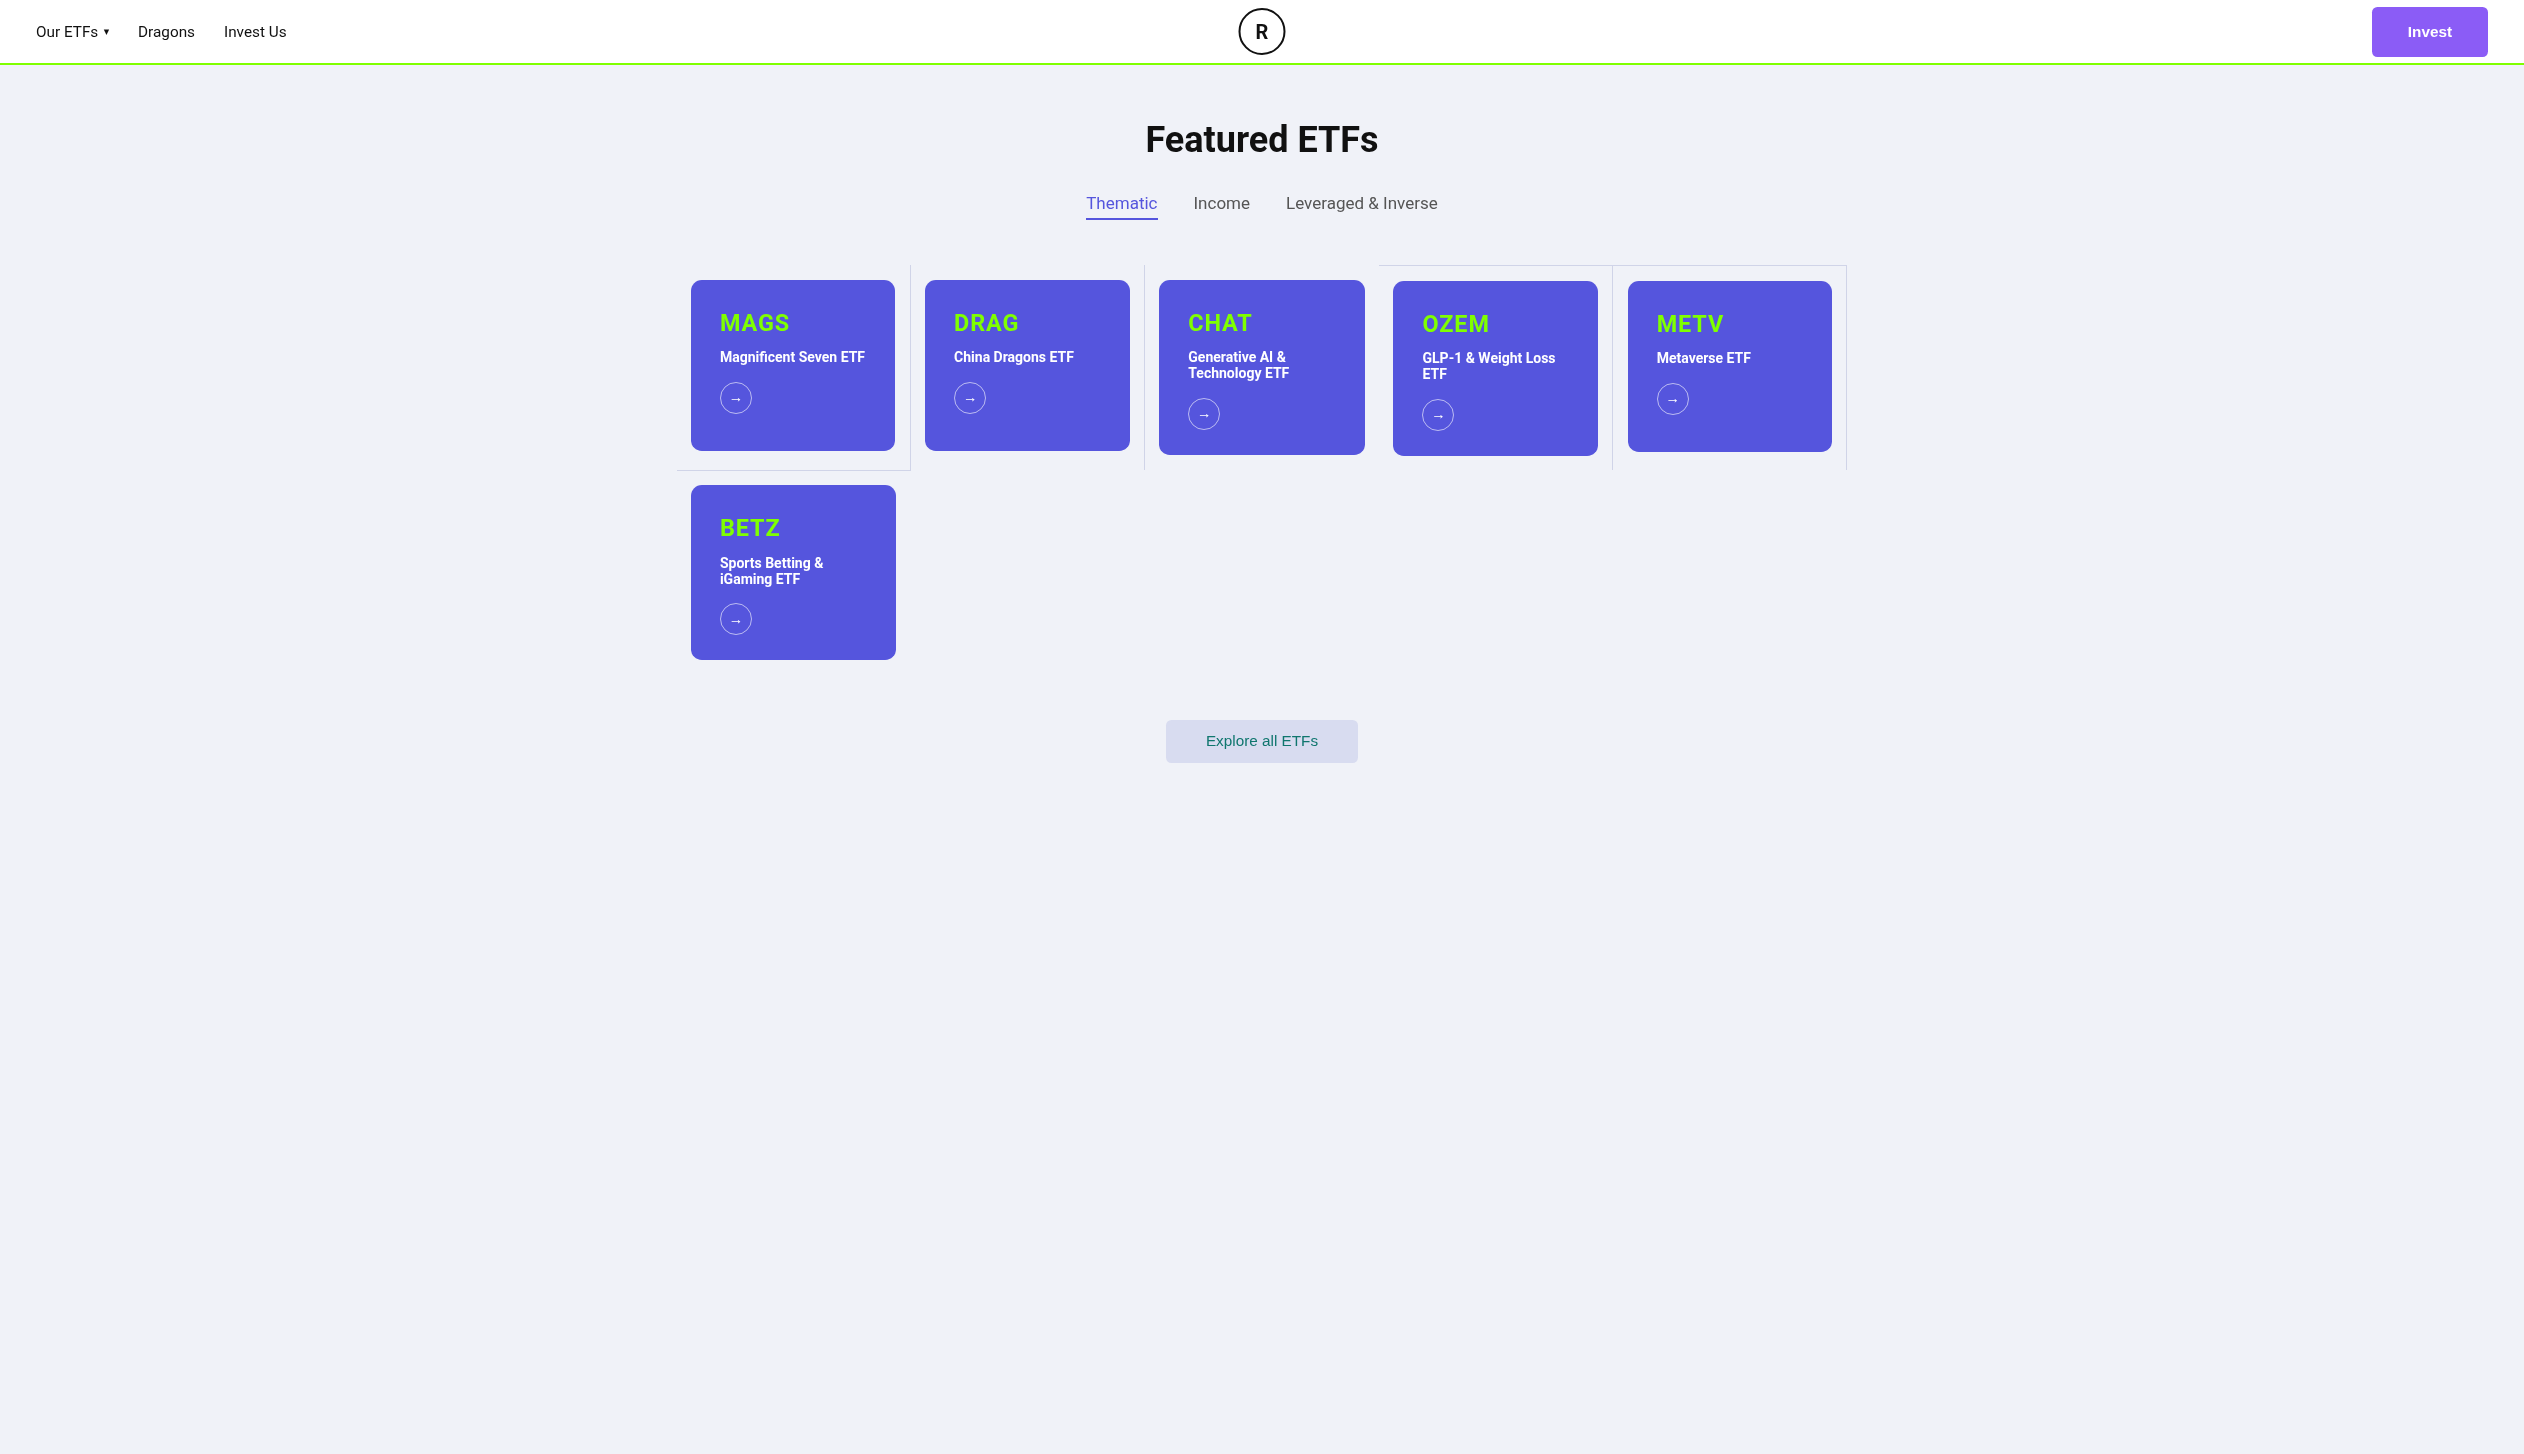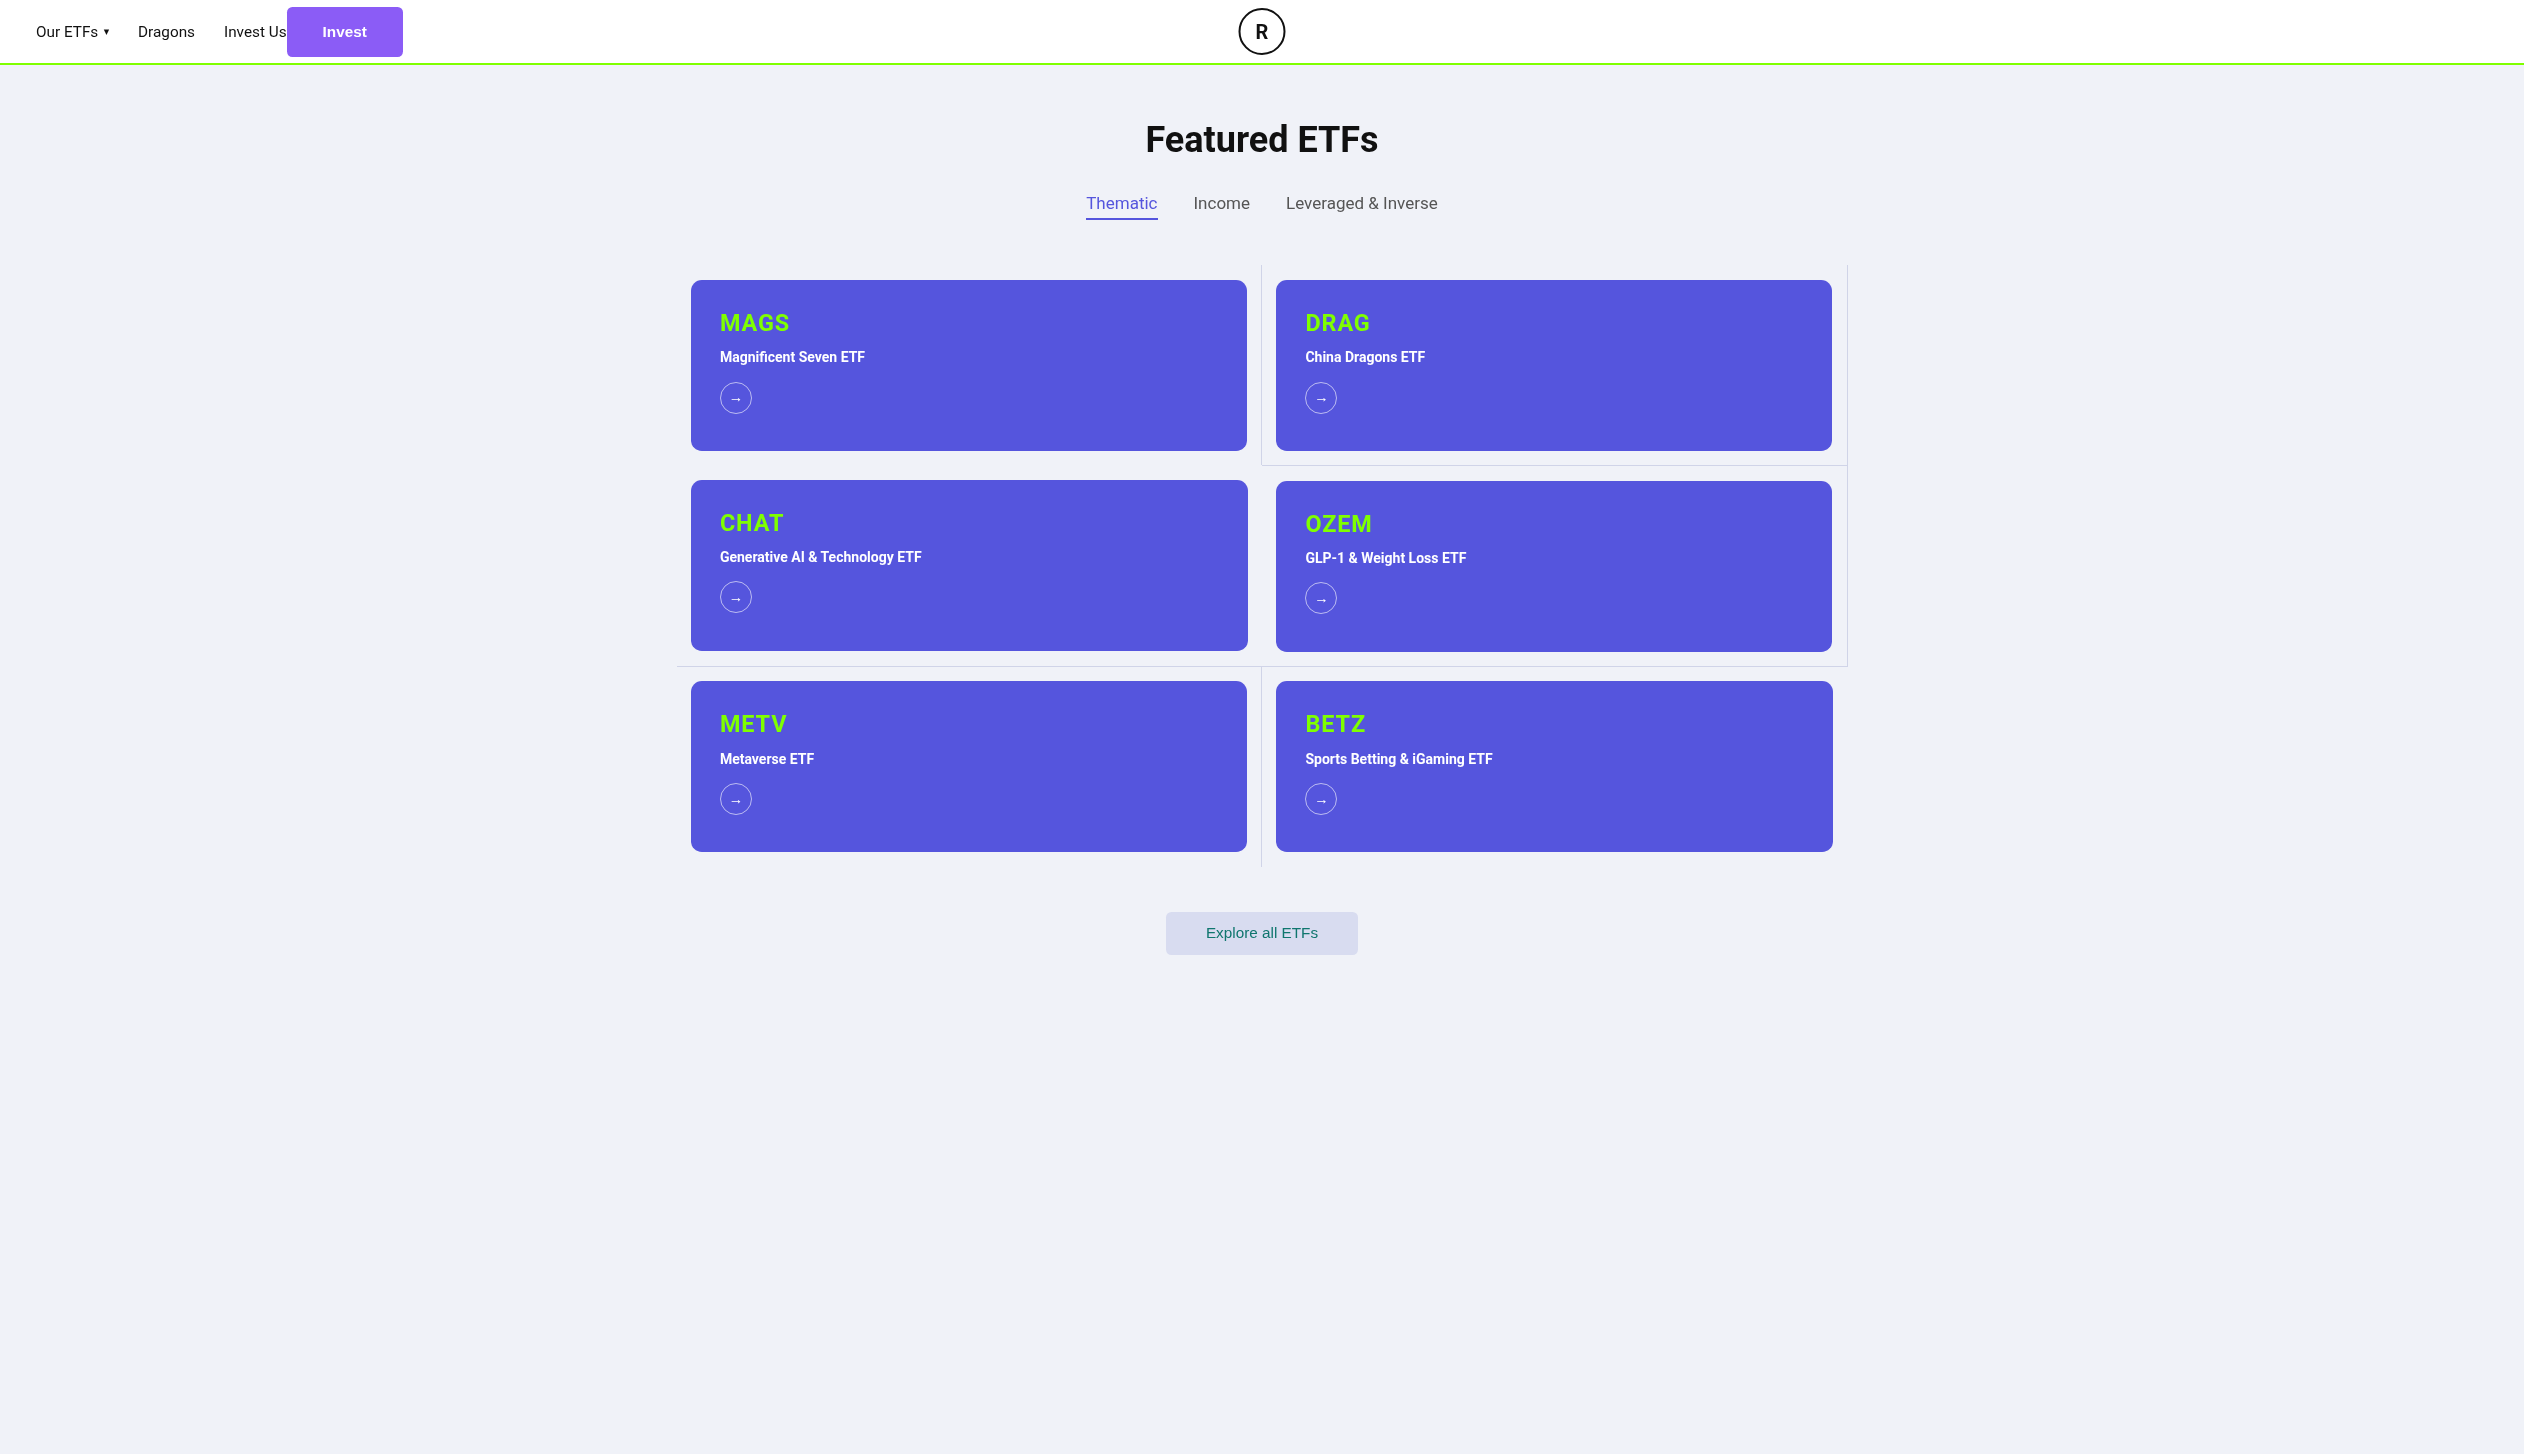--- a/index.html
+++ b/index.html
@@ -12,20 +12,21 @@
       font-family: -apple-system, BlinkMacSystemFont, 'Segoe UI', Roboto, sans-serif;
       background-color: #f0f2f8;
       min-height: 100vh;
     }
 
     
     nav {
       background: #fff;
       display: flex;
       align-items: center;
+      justify-content: space-between;
       padding: 0 36px;
       height: 65px;
       border-bottom: 2.7px solid #7fff00;
       position: relative;
     }
 
     .nav-left {
       display: flex;
       align-items: center;
       gap: 29px;
@@ -113,21 +114,21 @@
     }
 
     .tab.active {
       color: #5555dd;
       border-bottom: 2.3px solid #5555dd;
     }
 
     
     .etf-grid {
       display: grid;
-      grid-template-columns: 1fr 1fr;
+      grid-template-columns: 1fr 1fr 1fr 1fr 1fr;
       gap: 0;
     }
 
     .etf-card-wrapper {
       padding: 14.4px;
     }
 
     .etf-card {
       background: #5555dd;
       border-radius: 10.8px;

